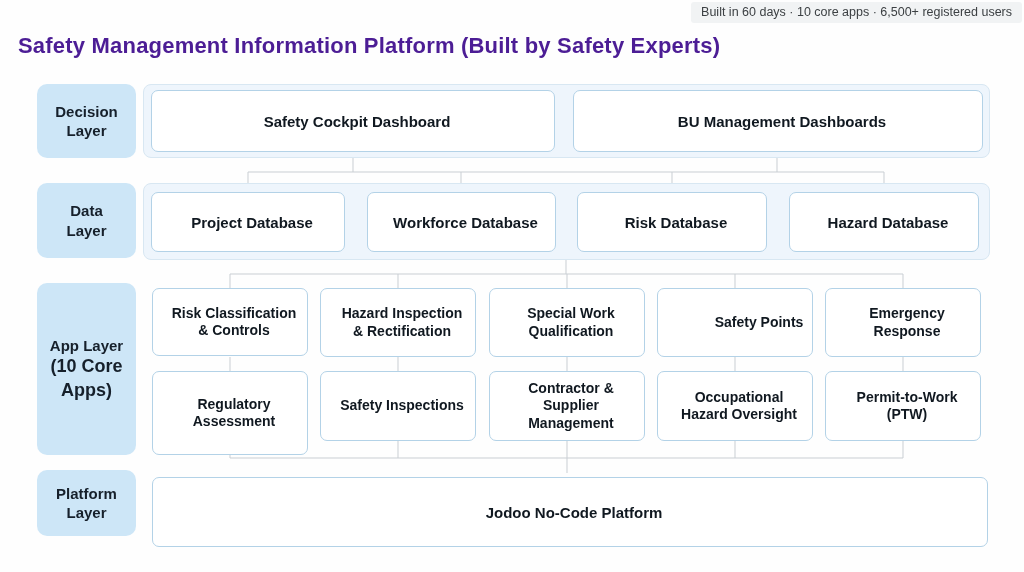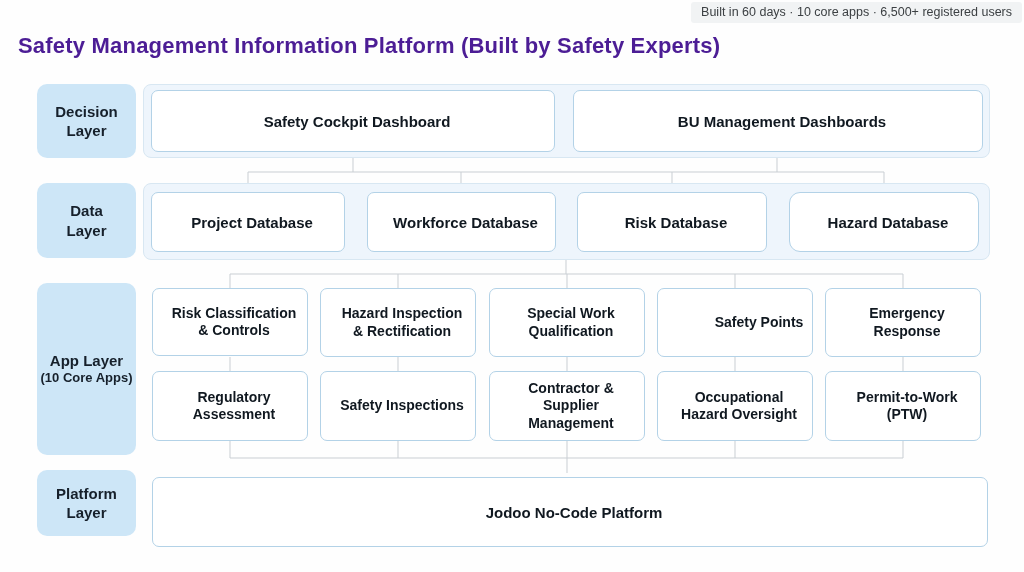--- a/index.html
+++ b/index.html
@@ -14,21 +14,21 @@
   }
   .title{
     position:absolute;top:33px;left:18px;width:100%;text-align:left;
     font-size:22px;font-weight:700;color:#4c1d95;letter-spacing:.2px;
   }
   .layer-label{
     position:absolute;left:37px;width:99px;background:#cde6f7;border-radius:10px;
     display:flex;flex-direction:column;align-items:center;justify-content:center;
     text-align:center;font-weight:700;color:#16202b;font-size:15px;line-height:1.3;
   }
-  .layer-label .sub{font-size:13px;font-weight:700;}
+  .layer-label .sub{font-size:18px;font-weight:700;}
   .pre{white-space:pre-line;}
   .container{
     position:absolute;left:143px;width:847px;background:#eef5fc;
     border:1px solid #d8e7f2;border-radius:8px;box-sizing:border-box;
   }
   .card{
     position:absolute;background:#ffffff;border:1.5px solid #b3d2e7;border-radius:7px;
     box-sizing:border-box;display:flex;flex-direction:row;overflow:hidden;
   }
   .strip{
@@ -86,21 +86,21 @@
       <div class="card-body fs15">Project Database</div>
     </div>
     <div class="card" style="left:223px;top:8px;width:189px;height:60px;">
       <div class="strip"></div>
       <div class="card-body fs15">Workforce Database</div>
     </div>
     <div class="card" style="left:433px;top:8px;width:190px;height:60px;">
       <div class="strip"></div>
       <div class="card-body fs15">Risk Database</div>
     </div>
-    <div class="card" style="left:645px;top:8px;width:190px;height:60px;border-radius:11px;">
+    <div class="card" style="left:645px;top:8px;width:190px;height:60px;">
       <div class="strip"></div>
       <div class="card-body fs15">Hazard Database</div>
     </div>
   </div>
 
   <div class="card" style="left:152px;top:288px;width:156px;height:68px;">
     <div class="strip"></div>
     <div class="card-body fs14 pre">Risk Classification
 &amp; Controls</div>
   </div>
@@ -117,21 +117,21 @@
   <div class="card" style="left:657px;top:288px;width:156px;height:69px;padding-left:40px;">
     <div class="strip"></div>
     <div class="card-body fs14 pre">Safety Points</div>
   </div>
   <div class="card" style="left:825px;top:288px;width:156px;height:69px;">
     <div class="strip"></div>
     <div class="card-body fs14 pre">Emergency
 Response</div>
   </div>
 
-  <div class="card" style="left:152px;top:371px;width:156px;height:70px;">
+  <div class="card" style="left:152px;top:371px;width:156px;height:84px;">
     <div class="strip"></div>
     <div class="card-body fs14 pre">Regulatory
 Assessment</div>
   </div>
   <div class="card" style="left:320px;top:371px;width:156px;height:70px;">
     <div class="strip"></div>
     <div class="card-body fs14 pre">Safety Inspections</div>
   </div>
   <div class="card" style="left:489px;top:371px;width:156px;height:70px;">
     <div class="strip"></div>

